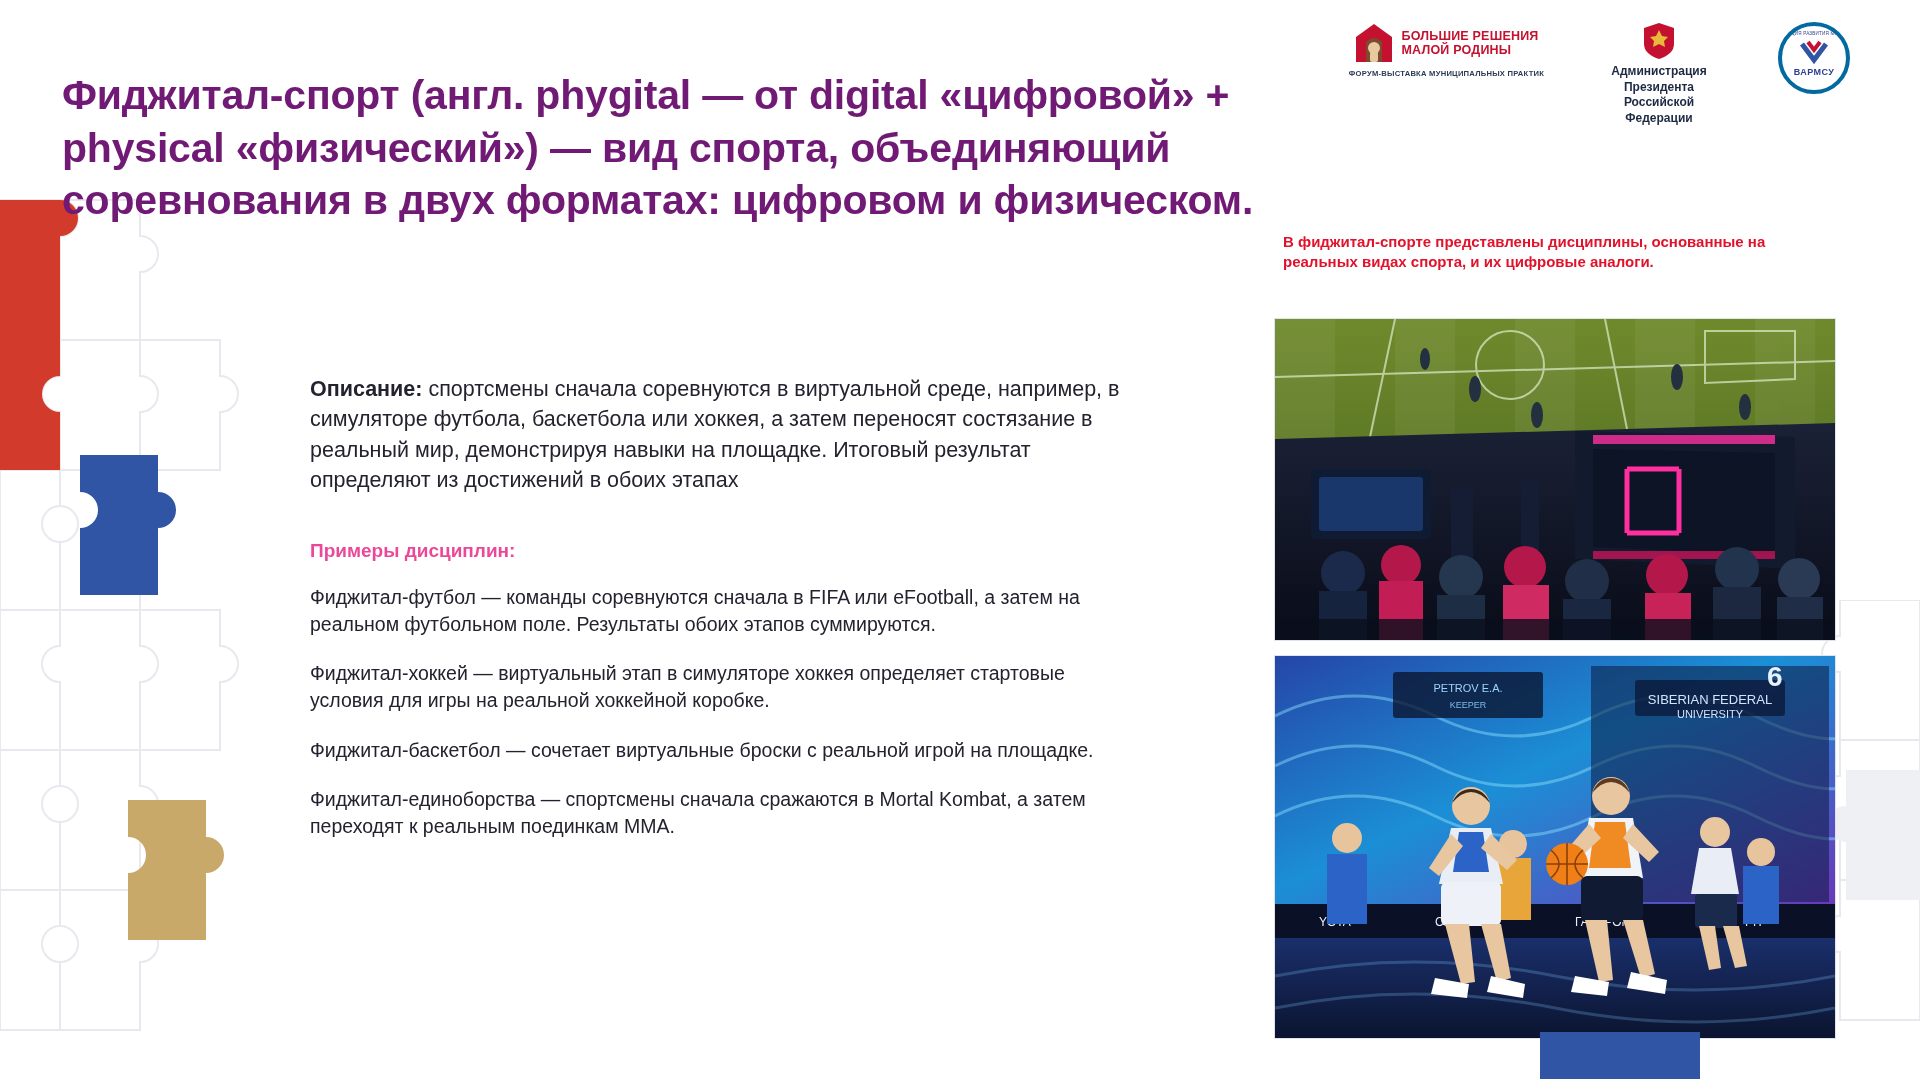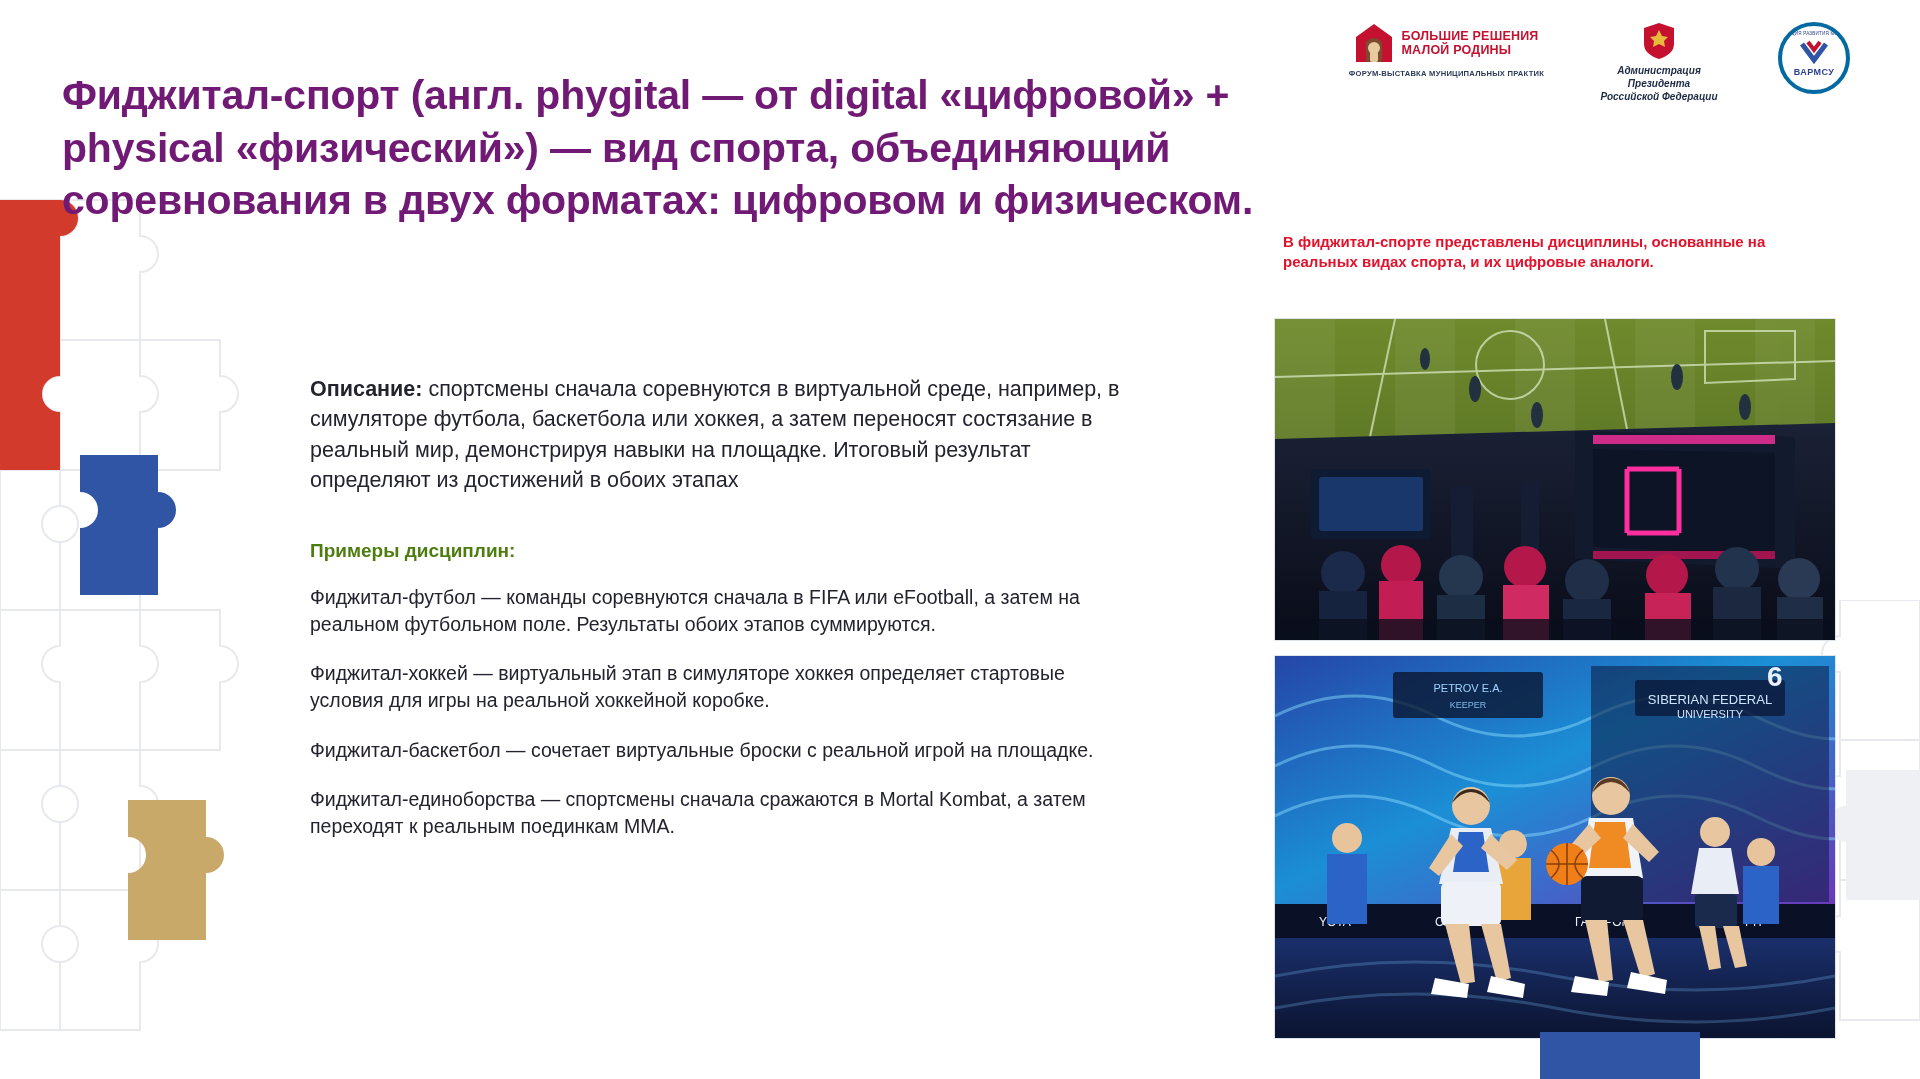--- a/index.html
+++ b/index.html
@@ -92,25 +92,24 @@
     text-align: center;
   }
   .logo-adm { width: 120px; text-align: center; }
   .adm-crest {
     width: 34px;
     height: 38px;
     margin: 0 auto 4px auto;
     position: relative;
   }
   .adm-text {
-    font-size: 10px;
+    font-size: 12px;
     color: #1d2a44;
     line-height: 1.3;
     font-weight: 600;
-    font-style: italic;
   }
   .logo-varmsu { width: 100px; text-align: center; }
   .varmsu-circle {
     width: 64px;
     height: 64px;
     border-radius: 50%;
     border: 4px solid #0369a1;
     margin: 0 auto;
     position: relative;
     overflow: hidden;
@@ -147,21 +146,21 @@
     font-size: 21.5px;
     line-height: 1.42;
     color: #23232f;
   }
   .desc b { font-weight: 700; }
 
   .examples-title {
     margin-top: 44px;
     font-size: 19px;
     font-weight: 700;
-    color: #4d7c0f;
+    color: #ec4899;
   }
   .example {
     margin-top: 22px;
     font-size: 19.5px;
     line-height: 1.4;
     color: #23232f;
     max-width: 800px;
   }
 
   

